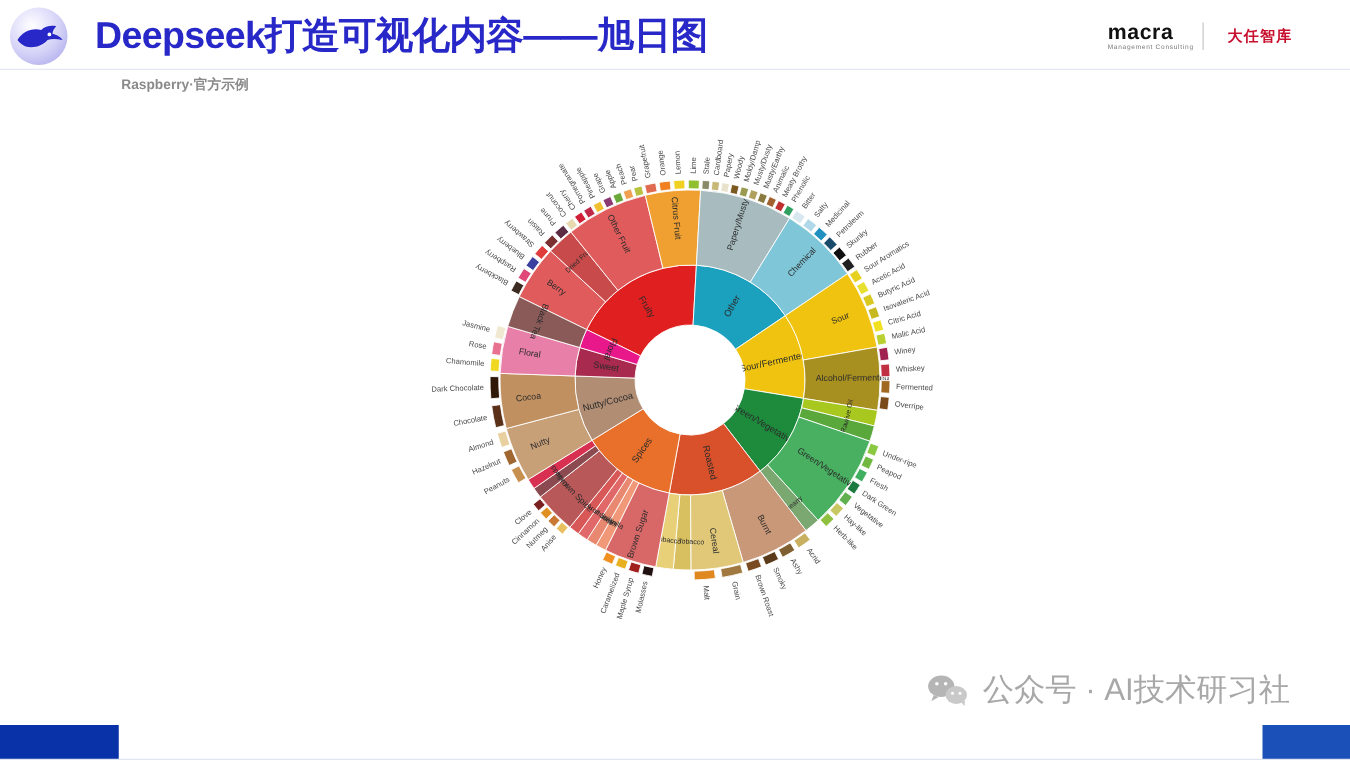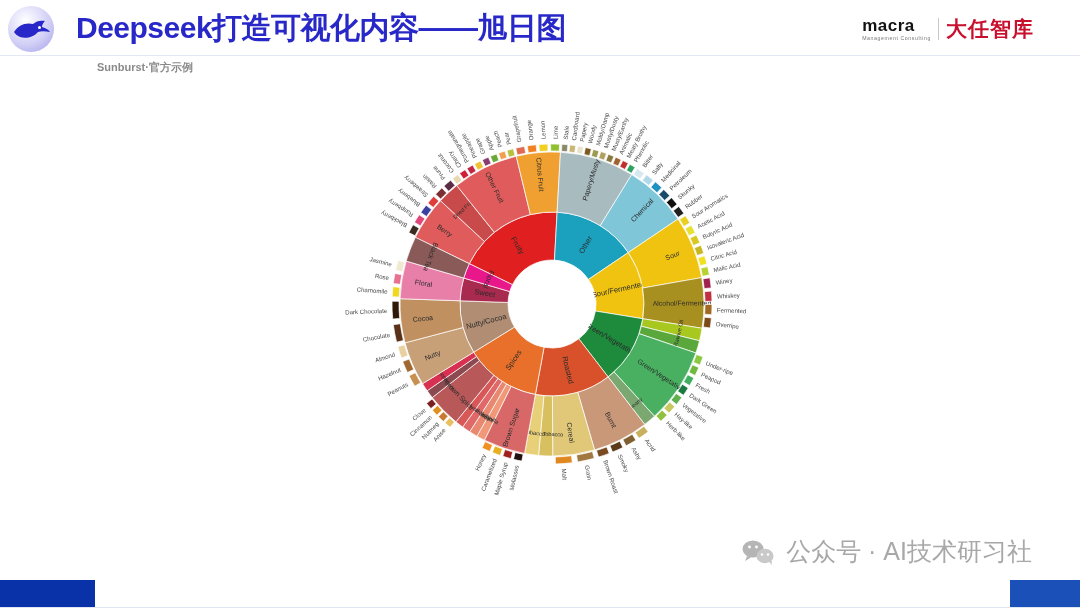--- a/index.html
+++ b/index.html
@@ -25,21 +25,21 @@
     position:absolute;left:97px;top:60px;
     font-size:11px;font-weight:bold;color:#8a8a8a;white-space:nowrap;
   }
   #header-rule{position:absolute;left:0;top:55px;width:1080px;height:1px;background:#e3e8f2;}
   
   #brand{position:absolute;right:46px;top:14px;height:30px;display:flex;align-items:center;gap:7px;}
   #brand-left{display:flex;flex-direction:column;align-items:flex-start;line-height:1;}
   #brand-wordmark{font-size:17px;font-weight:bold;color:#111111;letter-spacing:0.5px;}
   #brand-tagline{font-size:5.2px;color:#777777;letter-spacing:0.6px;margin-top:2px;}
   #brand-divider{width:1px;height:22px;background:#c9c9c9;}
-  #brand-cn{font-size:21px;font-weight:bold;color:#c8102e;letter-spacing:1px;}
+  #brand-cn{font-size:12px;font-weight:bold;color:#c8102e;letter-spacing:1px;margin-left:12px;}
   
   #chart-area{position:absolute;left:0;top:56px;width:1080px;height:480px;}
   #sunburst{position:absolute;left:330px;top:20px;}
   .arc-label{font-family:"Liberation Sans",sans-serif;fill:#2b2b2b;}
   .leaf-label{font-family:"Liberation Sans",sans-serif;fill:#4a4a4a;font-size:6.1px;}
   
   #watermark{
     position:absolute;right:48px;bottom:40px;
     display:flex;align-items:center;gap:10px;color:#a8a8a8;
     font-size:25px;white-space:nowrap;
@@ -56,21 +56,21 @@
   <div id="logo-mark">
     <svg width="40" height="28" viewBox="0 0 40 28">
       <path d="M2 16 C6 9 14 6 21 8 C24 5 29 4 33 5 C31 7 30 9 30 11
                C34 12 37 14 38 16 C33 15 29 15 26 16 C22 21 14 23 8 21
                C6 20 3 18 2 16 Z" fill="#2828c8"></path>
       <circle cx="27.5" cy="11.5" r="1.5" fill="#ffffff"></circle>
     </svg>
   </div>
 
   <div id="page-title">Deepseek打造可视化内容——旭日图</div>
-  <div id="subtitle">Sunburst·官方示例</div>
+  <div id="subtitle">Raspberry·官方示例</div>
   <div id="header-rule"></div>
 
   <div id="brand">
     <div id="brand-left">
       <div id="brand-wordmark">macra</div>
       <div id="brand-tagline">Management Consulting</div>
     </div>
     <div id="brand-divider"></div>
     <div id="brand-cn">大任智库</div>
   </div>

